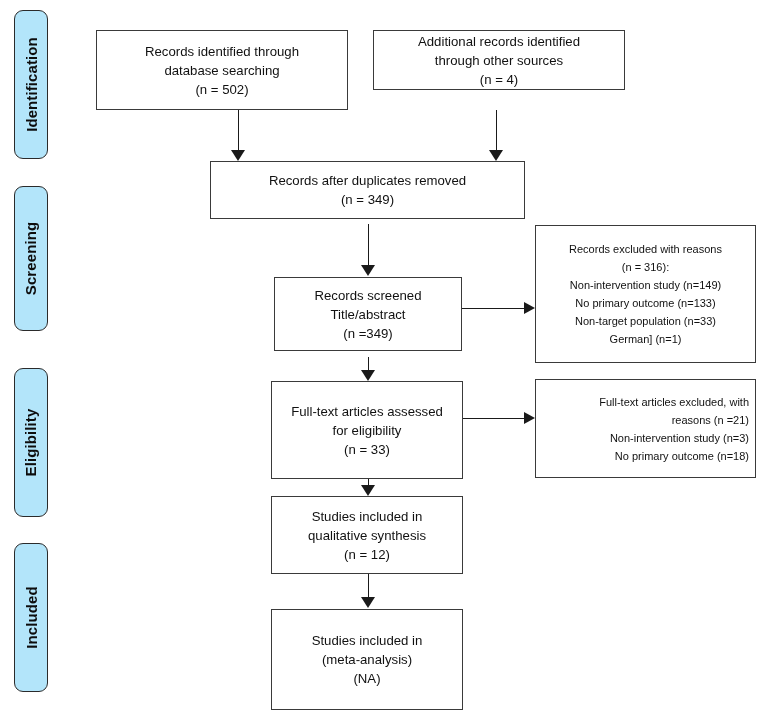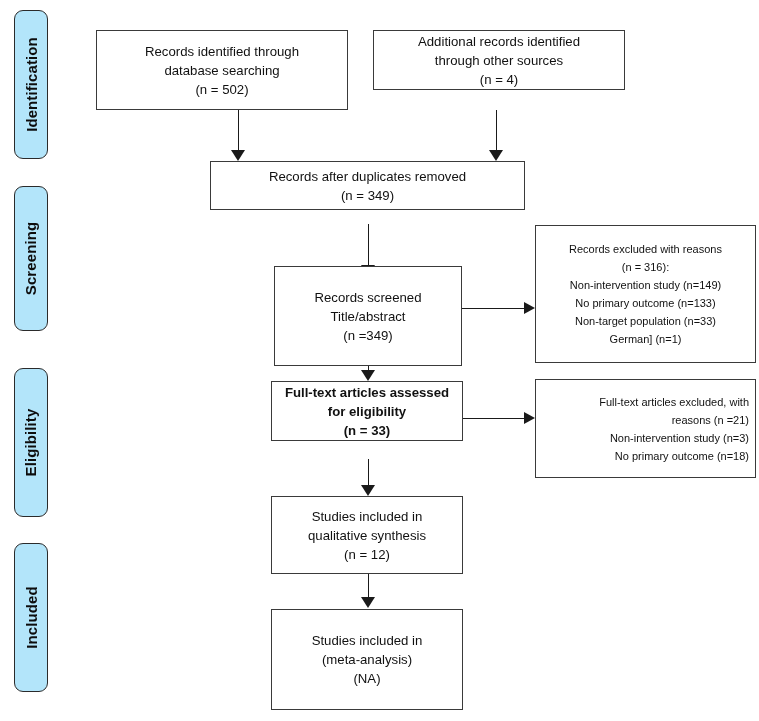--- a/index.html
+++ b/index.html
@@ -139,41 +139,41 @@
     <span class="line">database searching</span>
     <span class="line">(n = 502)</span>
   </div>
 
   <div class="flow-box" style="left:373px; top:30px; width:252px; height:60px;">
     <span class="line">Additional records identified</span>
     <span class="line">through other sources</span>
     <span class="line">(n = 4)</span>
   </div>
 
-  <div class="flow-box" style="left:210px; top:161px; width:315px; height:49px;">
+  <div class="flow-box" style="left:210px; top:161px; width:315px; height:58px;">
     <span class="line">Records after duplicates removed</span>
     <span class="line">(n = 349)</span>
   </div>
 
-  <div class="flow-box" style="left:274px; top:266px; width:188px; height:100px;">
+  <div class="flow-box" style="left:274px; top:277px; width:188px; height:74px;">
     <span class="line">Records screened</span>
     <span class="line">Title/abstract</span>
     <span class="line">(n =349)</span>
   </div>
 
   <div class="flow-box small" style="left:535px; top:225px; width:221px; height:138px;">
     <span class="line">Records excluded with reasons</span>
     <span class="line">(n = 316):</span>
     <span class="line">Non-intervention study (n=149)</span>
     <span class="line">No primary outcome (n=133)</span>
     <span class="line">Non-target population (n=33)</span>
     <span class="line">German] (n=1)</span>
   </div>
 
-  <div class="flow-box" style="left:271px; top:381px; width:192px; height:60px;font-weight:bold;">
+  <div class="flow-box" style="left:271px; top:381px; width:192px; height:98px;">
     <span class="line">Full-text articles assessed</span>
     <span class="line">for eligibility</span>
     <span class="line">(n = 33)</span>
   </div>
 
   <div class="flow-box small" style="left:535px; top:379px; width:221px; height:99px;align-items:flex-end;">
     <span class="line">Full-text articles excluded, with</span>
     <span class="line">reasons (n =21)</span>
     <span class="line">Non-intervention study (n=3)</span>
     <span class="line">No primary outcome (n=18)</span>

